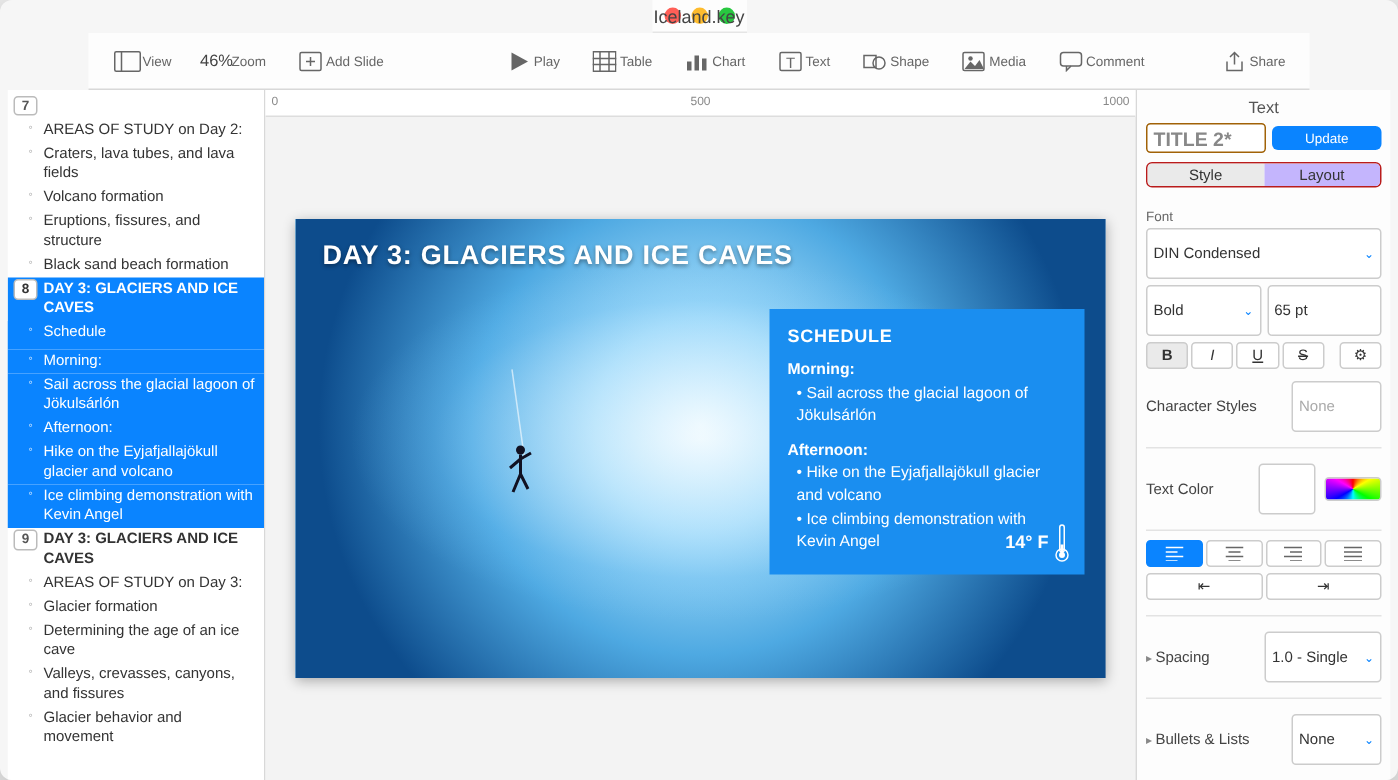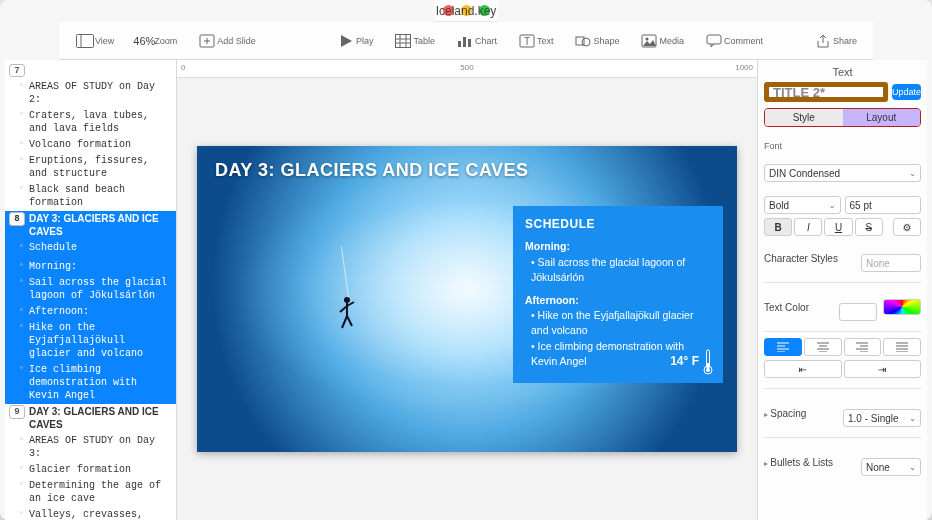--- a/index.html
+++ b/index.html
@@ -24,21 +24,21 @@
 .zoom-pct { font-size: 11px; color: #444; }
 
 
 .main { flex: 1; display: flex; overflow: hidden; }
 
 
 .outline { width: 172px; background: #fff; border-right: 1px solid #d8d8d8; overflow-y: auto; font-size: 10px; color: #333; padding: 2px 0 6px; }
 .ol-row { display: flex; align-items: flex-start; padding: 1.5px 6px 1.5px 4px; line-height: 1.3; }
 .ol-num { width: 16px; text-align: center; font-size: 9px; color: #555; border: 1px solid #bbb; border-radius: 3px; margin-right: 4px; flex-shrink: 0; background: #fff; }
 .ol-row.hdr { font-weight: 600; }
-.ol-sub { padding-left: 24px; position: relative; font-family: Liberation Mono, monospace; }
+.ol-sub { padding-left: 24px; position: relative; }
 .ol-sub::before { content: "◦"; position: absolute; left: 14px; top: 1px; color: #999; font-size: 8px; }
 .ol-row.selected, .ol-sub.selected { background: #0a84ff; color: #fff; }
 .ol-sub.selected::before { color: #fff; }
 
 
 .canvas-wrap { flex: 1; background: #f3f3f3; display: flex; flex-direction: column; }
 .ruler { height: 18px; background: #fff; border-bottom: 1px solid #ddd; font-size: 8px; color: #888; position: relative; }
 .ruler span { position: absolute; top: 3px; }
 .canvas { flex: 1; display: flex; align-items: center; justify-content: center; padding: 20px; }
 .slide { width: 540px; height: 306px; background: linear-gradient(135deg,#3fa8e8 0%,#1576c9 40%,#043a73 80%); position: relative; box-shadow: 0 2px 8px rgba(0,0,0,.3); overflow: hidden; }
@@ -57,28 +57,28 @@
 .sched-box .lbl { font-weight: 600; margin-top: 4px; }
 .sched-box ul { list-style: none; padding-left: 6px; }
 .sched-box li::before { content: "• "; }
 .temp { position: absolute; right: 10px; bottom: 8px; display: flex; align-items: center; gap: 4px; font-size: 12px; font-weight: 600; }
 .thermo { width: 10px; height: 26px; }
 
 
 .inspector { width: 170px; background: #fdfdfd; border-left: 1px solid #d8d8d8; font-size: 10px; color: #333; display: flex; flex-direction: column; padding: 0 6px 6px; overflow: hidden; }
 .insp-head { text-align: center; font-size: 11px; padding: 6px 0 4px; color: #555; }
 .title-row { display: flex; align-items: center; gap: 4px; margin-bottom: 6px; }
-.title-sel { flex: 1; height: 20px; border: 5px solid #a16207; border-radius: 3px; background: #fff; font-size: 10px; color: #888; padding: 0 4px; display: flex; align-items: center; font-family: "DIN Condensed","Arial Narrow",sans-serif; font-weight: 700; font-size: 13px; }
-.update-btn { background: #0a84ff; color: #fff; border: none; border-radius: 4px; font-size: 9px; padding: 3px 0; cursor: pointer; }
+.title-sel { flex: 1; height: 20px; border: 1px solid #a16207; border-radius: 3px; background: #fff; font-size: 10px; color: #888; padding: 0 4px; display: flex; align-items: center; font-family: "DIN Condensed","Arial Narrow",sans-serif; font-weight: 700; font-size: 13px; }
+.update-btn { background: #0a84ff; color: #fff; border: none; border-radius: 4px; font-size: 9px; padding: 3px 22px; cursor: pointer; }
 .seg { display: flex; border: 1px solid #b91c1c; border-radius: 4px; overflow: hidden; margin-bottom: 8px; }
 .seg > div { flex: 1; text-align: center; padding: 3px 0; font-size: 10px; background: #c4b5fd; cursor: pointer; }
 .seg > div.active { background: #eaeaea; }
 .section-lbl { font-size: 9px; color: #666; margin: 6px 0 3px; }
 .field { display: flex; gap: 4px; margin-bottom: 4px; }
-.sel { flex: 1; height: 18px; border: 1px solid #ccc; border-radius: 3px; background: #fff; font-size: 10px; padding: 0 4px; display: flex; align-items: center; justify-content: space-between; cursor: pointer; margin-top: 10px; }
+.sel { flex: 1; height: 34px; border: 1px solid #ccc; border-radius: 3px; background: #fff; font-size: 10px; padding: 0 4px; display: flex; align-items: center; justify-content: space-between; cursor: pointer; }
 .sel .chev { color: #0a84ff; font-size: 8px; }
 .stepper { width: 42px; }
 .btnrow { display: flex; gap: 2px; margin-bottom: 4px; }
 .mini { flex: 1; height: 18px; border: 1px solid #ccc; border-radius: 3px; background: #fff; display: flex; align-items: center; justify-content: center; font-size: 10px; cursor: pointer; }
 .mini.on { background: #eaeaea; }
 .row-lbl { display: flex; align-items: center; gap: 6px; margin: 4px 0; }
 .row-lbl > span:first-child { flex: 1; font-size: 10px; color: #444; }
 .color-well { width: 38px; height: 16px; border: 1px solid #ccc; border-radius: 3px; background: conic-gradient(red,yellow,lime,cyan,blue,magenta,red); cursor: pointer; }
 .align-row { display: flex; gap: 2px; margin-bottom: 4px; }
 .align-row .mini.active { background: #0a84ff; color: #fff; border-color: #0a84ff; }

